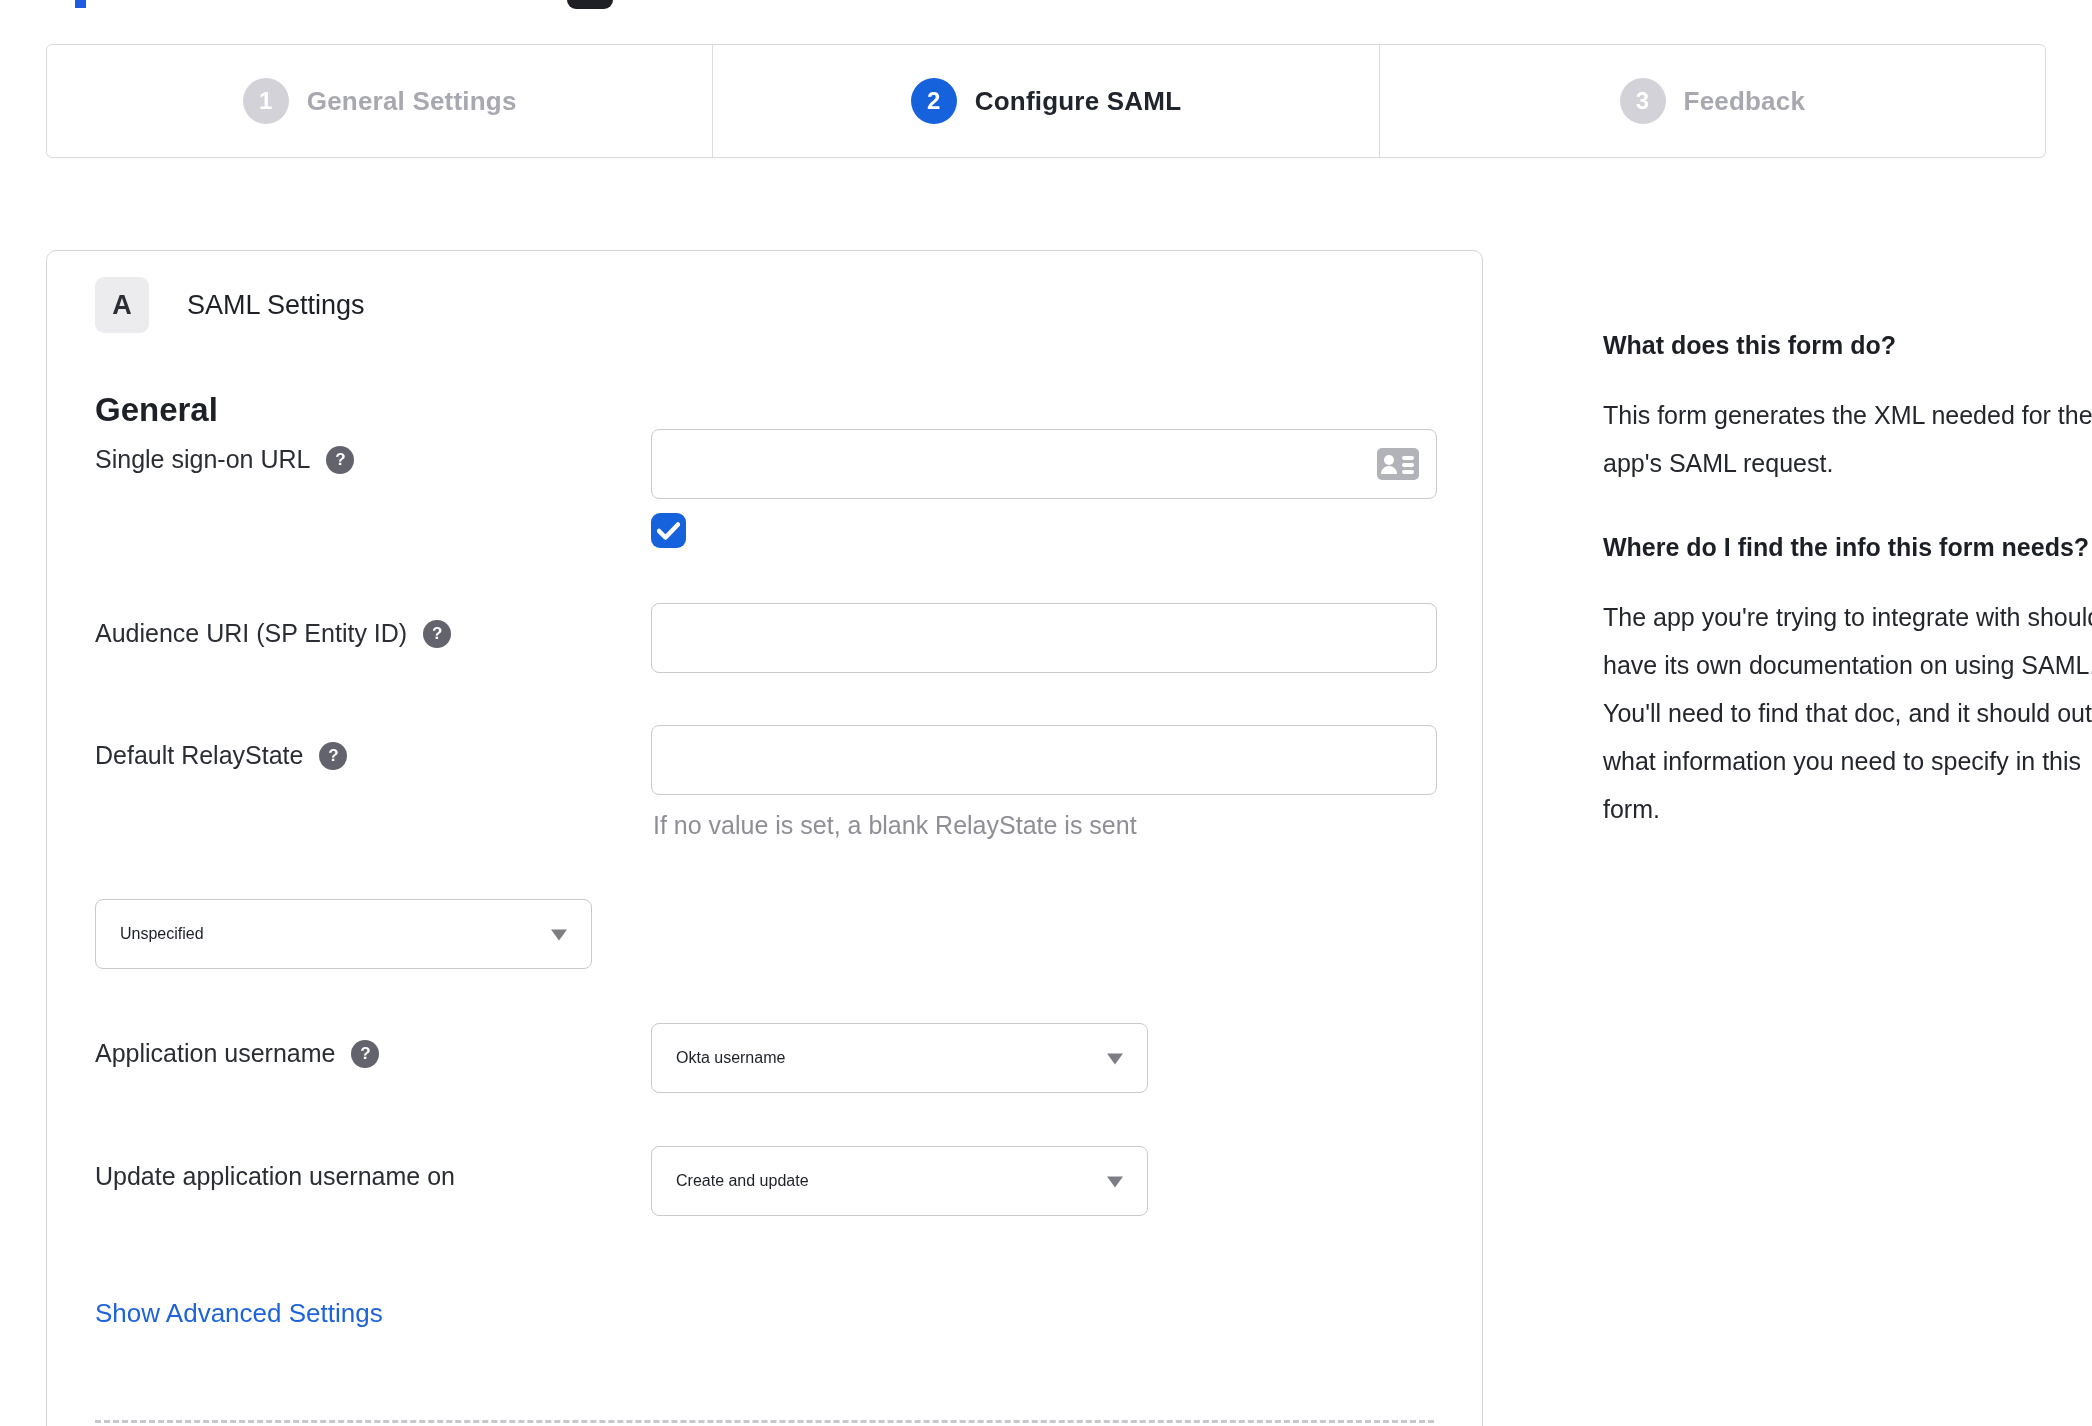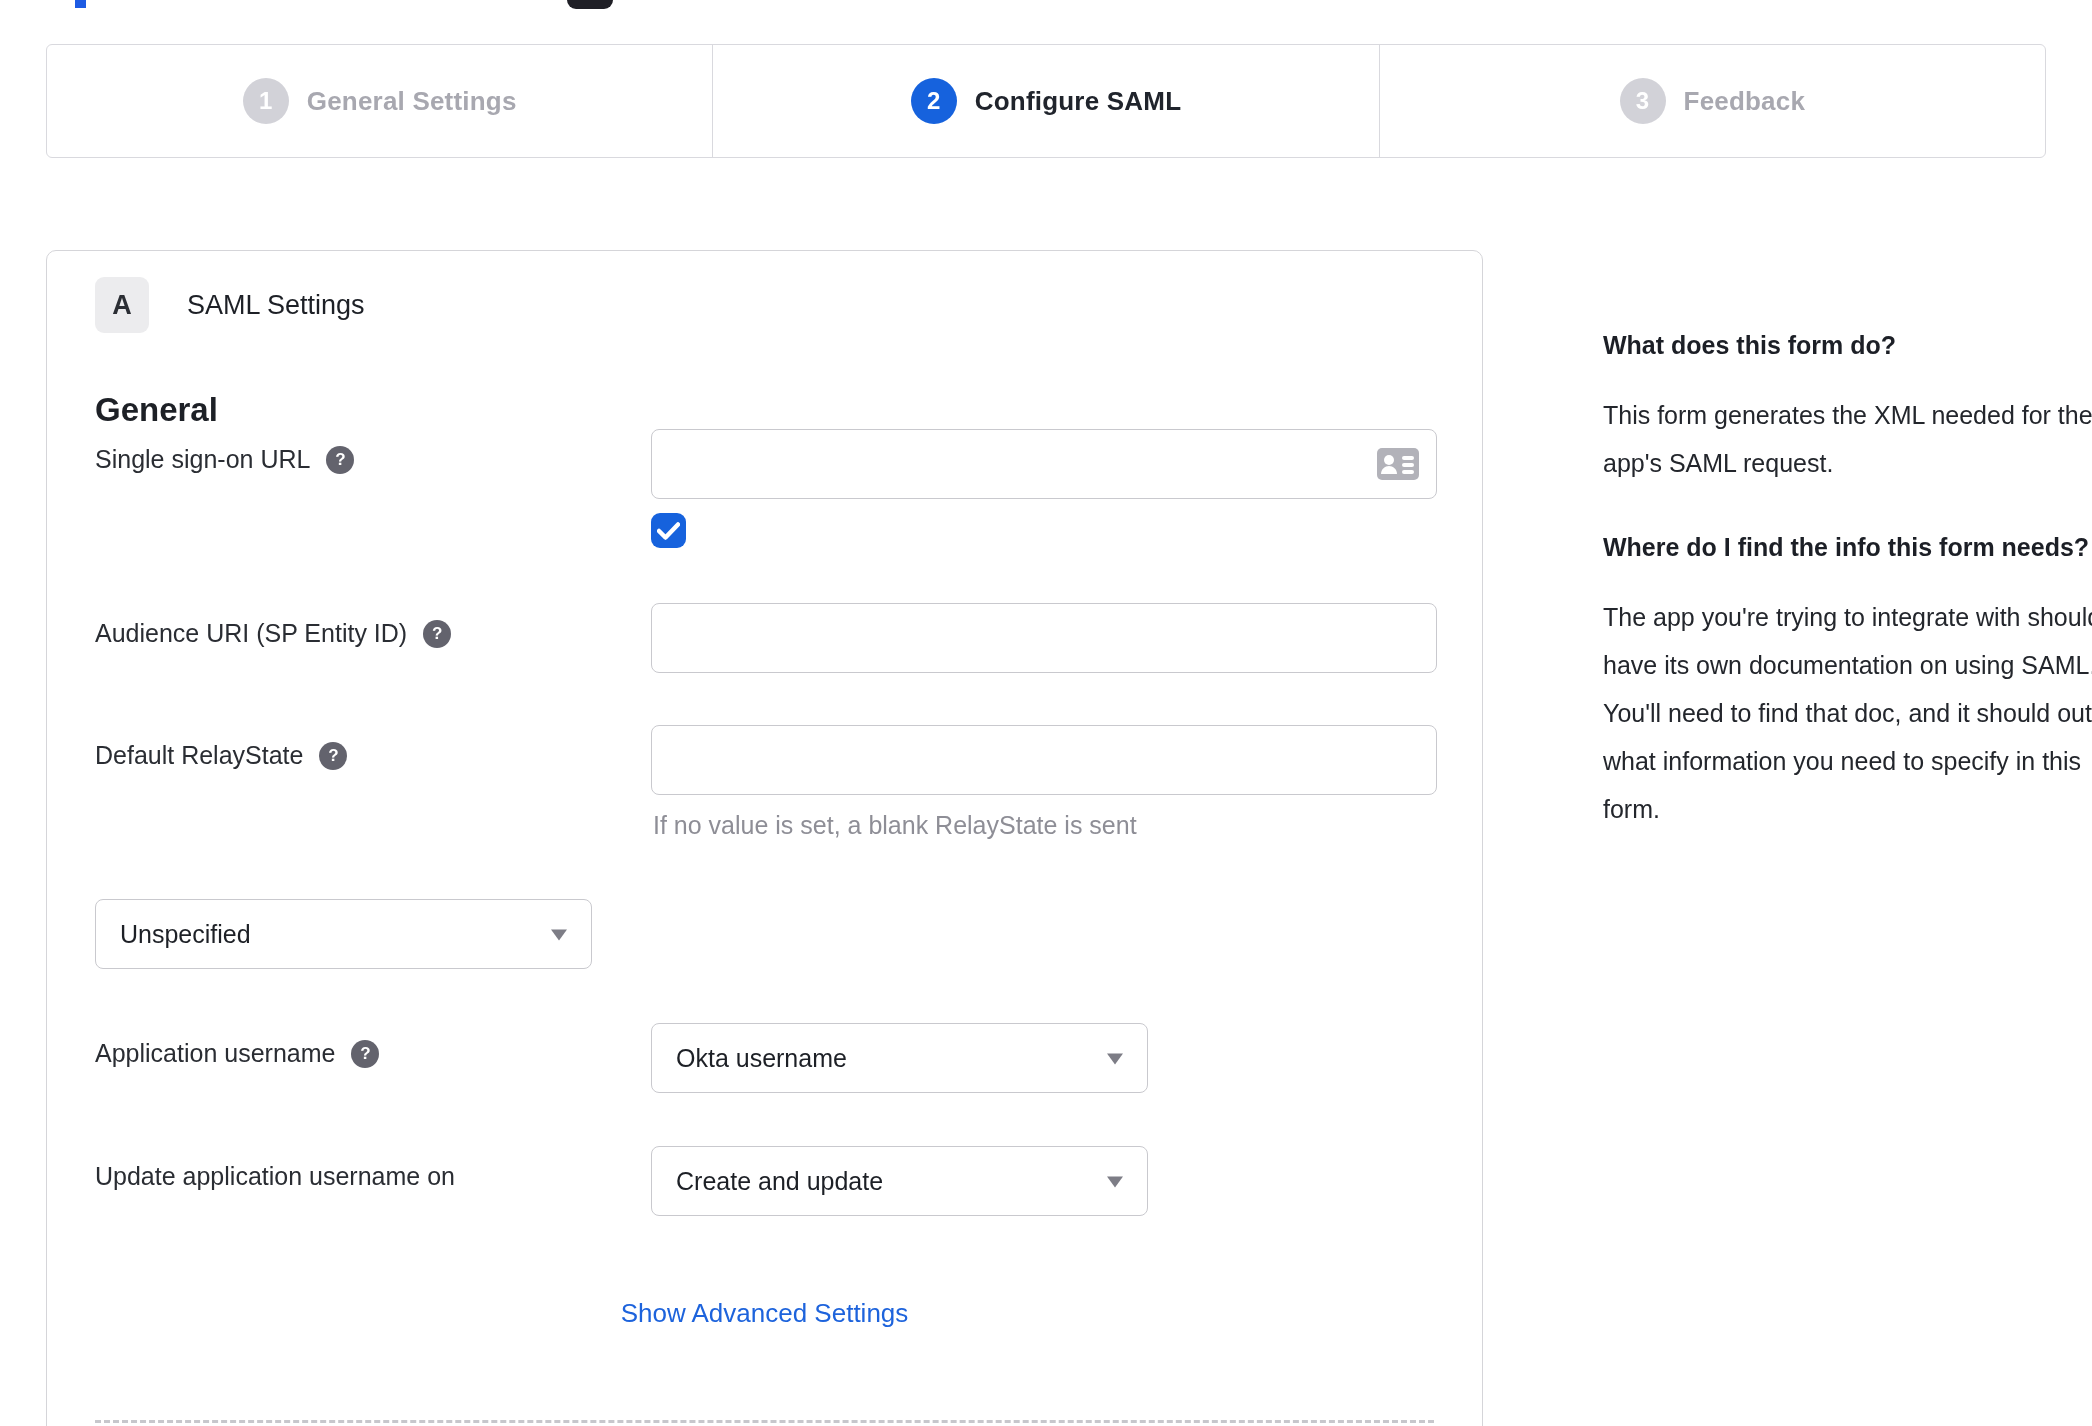--- a/index.html
+++ b/index.html
@@ -74,35 +74,35 @@
     width:35px; height:35px; border-radius:9px; background:#1662dd;
     display:flex; align-items:center; justify-content:center; cursor:pointer; flex:0 0 auto;
   }
   .checkbox-label { font-size:25px; color:#24272e; }
 
   .hint { font-size:25px; color:#8e8e96; margin-top:16px; padding-left:2px; }
 
   .select-box {
     position:relative; width:497px; height:70px; border:1px solid #c9c9ce; border-radius:8px;
     background:#ffffff; display:flex; align-items:center; padding:0 56px 0 24px;
-    font-size:25px; color:#1d2026; cursor:pointer;
+    font-size:16px; color:#1d2026; cursor:pointer;
   }
   .caret {
     position:absolute; right:24px; top:50%; transform:translateY(-42%);
     width:0; height:0; border-left:8px solid transparent; border-right:8px solid transparent;
     border-top:11px solid #7d7d86;
   }
 
   .mb-row1 { margin-bottom:55px; }
   .mb-row2 { margin-bottom:52px; }
   .mb-row3 { margin-bottom:59px; }
   .mb-row4 { margin-bottom:54px; }
   .mb-row5 { margin-bottom:53px; }
 
-  .link-row { margin-top:82px; text-align:center; }
+  .link-row { margin-top:82px; text-align:left; }
   .adv-link { font-size:26px; color:#1d63dc; text-decoration:none; font-weight:500; cursor:pointer; }
   .dashed-divider {
     position:absolute; left:48px; right:48px; top:1169px; height:0;
     border-top:3px dashed #c7c7cc;
   }
 
   
   .sidebar { position:absolute; left:1603px; top:327px; width:528px; }
   .sidebar h3 { font-size:25px; font-weight:bold; color:#1c1f26; line-height:36px; margin:0 0 28px 0; }
   .sidebar p { font-size:25px; color:#23262c; line-height:48px; margin:0 0 42px 0; }

